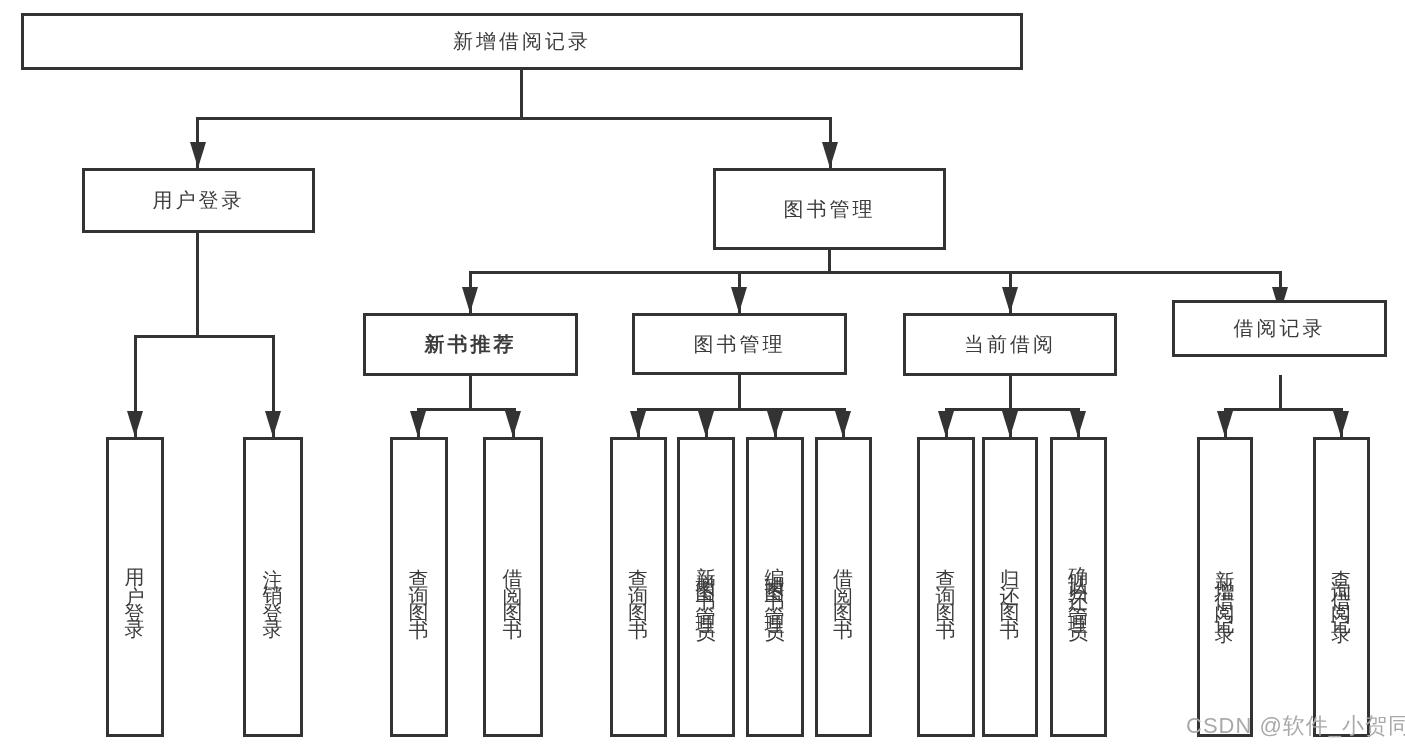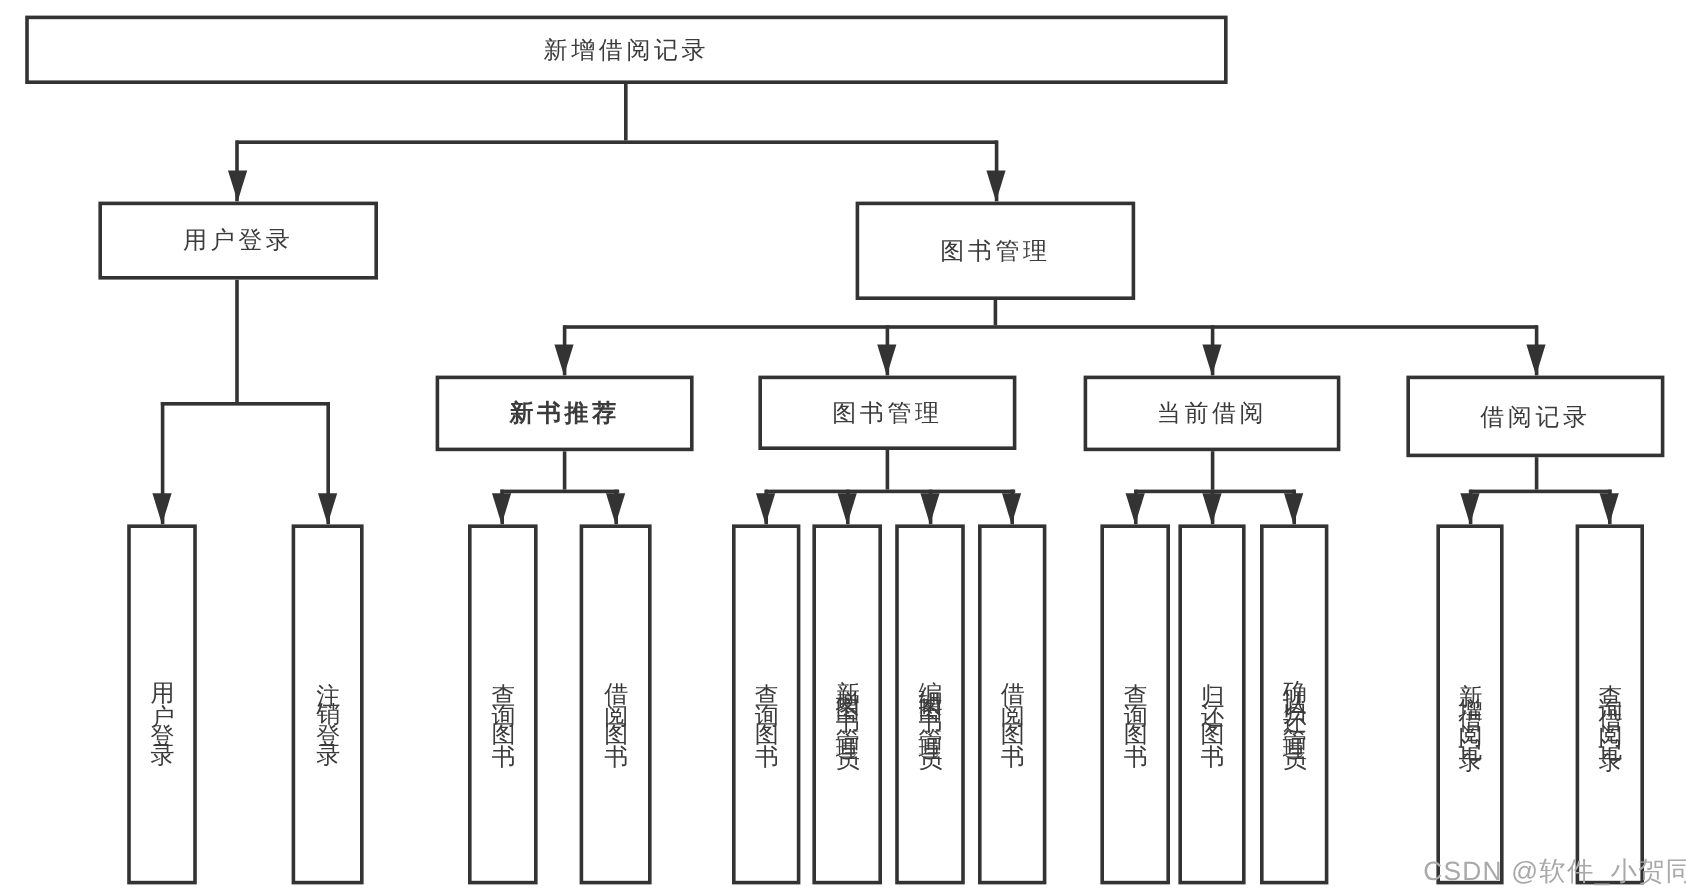--- a/index.html
+++ b/index.html
@@ -68,21 +68,21 @@
   <div class="lv" style="left:738px; top:271px; height:42px;"></div>
   <div class="arrow" style="left:731px; top:287px;"></div>
   <div class="lv" style="left:1009px; top:271px; height:42px;"></div>
   <div class="arrow" style="left:1002px; top:287px;"></div>
   <div class="lv" style="left:1279px; top:271px; height:42px;"></div>
   <div class="arrow" style="left:1272px; top:287px;"></div>
 
   <div class="box" style="left:363px;  top:313px; width:215px; height:63px;font-weight:bold;">新书推荐</div>
   <div class="box" style="left:632px;  top:313px; width:215px; height:62px;">图书管理</div>
   <div class="box" style="left:903px;  top:313px; width:214px; height:63px;">当前借阅</div>
-  <div class="box" style="left:1172px; top:313px; width:215px; height:68px;">借阅记录</div>
+  <div class="box" style="left:1172px; top:300px; width:215px; height:57px;">借阅记录</div>
 
   <div class="lv" style="left:469px; top:376px; height:32px;"></div>
   <div class="lh" style="left:417px; top:408px; width:99px;"></div>
   <div class="lv" style="left:417px; top:408px; height:29px;"></div>
   <div class="arrow" style="left:410px; top:411px;"></div>
   <div class="lv" style="left:512px; top:408px; height:29px;"></div>
   <div class="arrow" style="left:505px; top:411px;"></div>
 
   <div class="lv" style="left:738px; top:375px; height:33px;"></div>
   <div class="lh" style="left:638px; top:408px; width:208px;"></div>

